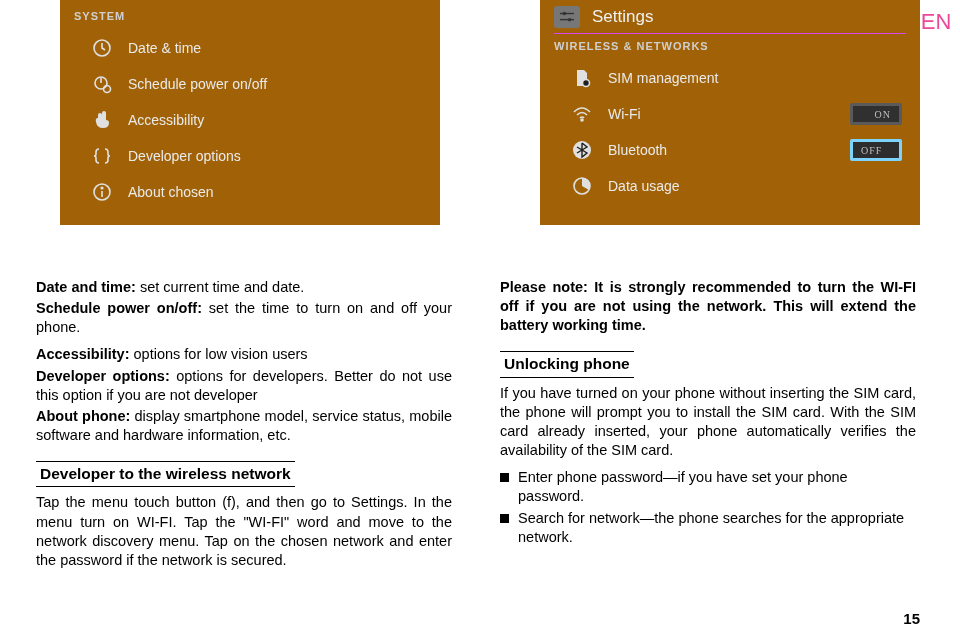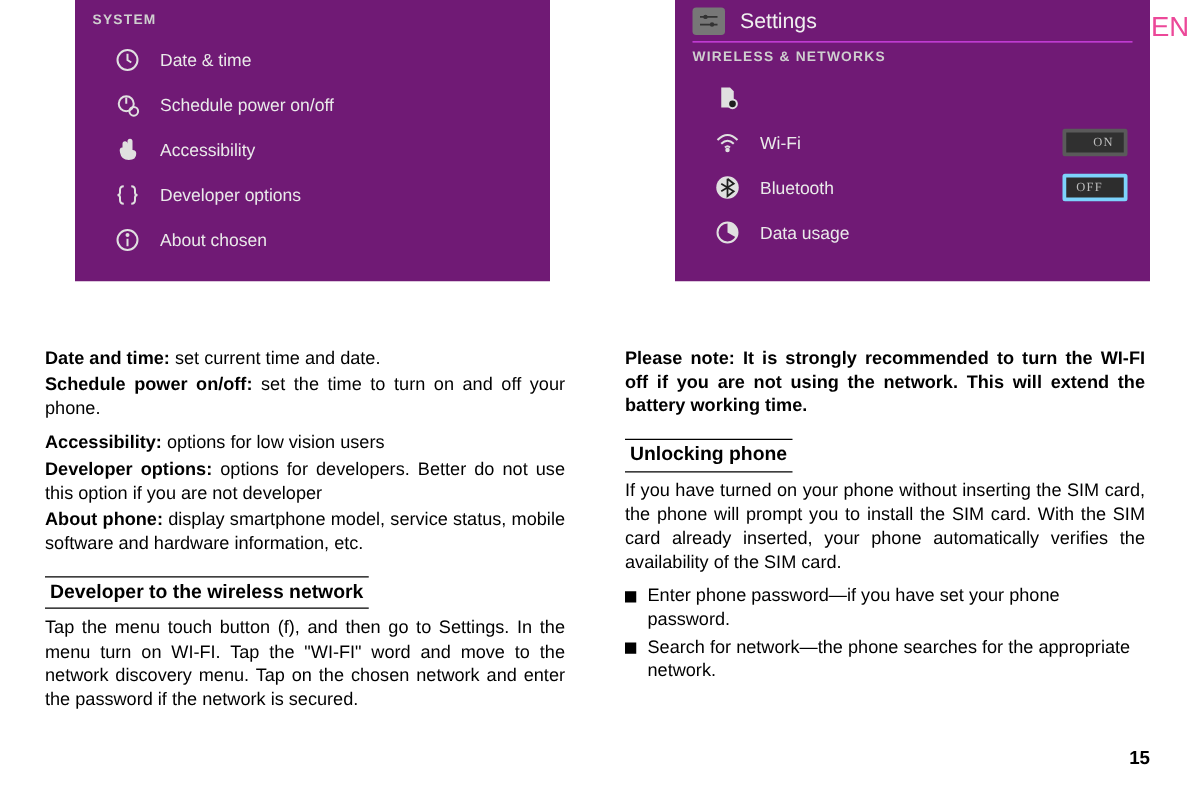--- a/index.html
+++ b/index.html
@@ -8,21 +8,21 @@
 
   .page { width: 960px; height: 631px; position: relative; }
 
   
   .top-row { display: flex; gap: 0; padding: 0 40px 0 60px; height: 235px; }
 
   .phone-col { flex: 1; }
   .phone-left { padding-right: 60px; }
   .phone-right { padding-left: 40px; }
 
-  .phone-panel { background: #701a75; color: #e6e6e6; width: 100%; height: 225px; padding: 10px 14px 6px 14px; font-size: 14px; }
+  .phone-panel { background: #a16207; color: #e6e6e6; width: 100%; height: 225px; padding: 10px 14px 6px 14px; font-size: 14px; }
   .phone-panel.right { padding-top: 0; }
 
   .section-label { font-size: 11px; letter-spacing: 1px; color: #cfcfcf; font-weight: 600; margin-bottom: 8px; display:block;}
   .section-label.sub { margin-top: 6px; }
 
   .setting-row { display: flex; align-items: center; height: 36px; padding-left: 18px; gap: 16px; }
   .setting-row .icon { width: 20px; height: 20px; flex: 0 0 20px; display:flex; align-items:center; justify-content:center; }
   .setting-row .lbl { flex: 1; font-size: 14px; color: #eaeaea; }
 
   .title-row { display:flex; align-items:center; height: 34px; gap: 12px; border-bottom: 1px solid #d946ef; margin-bottom: 6px;}
@@ -41,21 +41,21 @@
 
   .col p { margin-bottom: 2px; }
   .col .para-gap { margin-bottom: 8px; }
 
   .subhead { font-weight: 700; font-size: 15.5px; border-top: 1.5px solid #000; border-bottom: 1.5px solid #000; display:inline-block; padding: 2px 4px 2px 4px; margin: 8px 0 6px 0;}
 
   .bullet-list { list-style: none; padding-left: 0; }
   .bullet-list li { position: relative; padding-left: 18px; margin-bottom: 2px; text-align:left;}
   .bullet-list li::before { content: ""; position: absolute; left: 0; top: 5px; width: 9px; height: 9px; background: #000; }
 
-  .page-num { position: absolute; bottom: 16px; right: 40px; font-size: 15px; font-weight: 700; }
+  .page-num { position: absolute; bottom: 4px; right: 40px; font-size: 15px; font-weight: 700; }
 
   b { font-weight: 700; }
 
   
   svg { stroke: #e0e0e0; fill: none; stroke-width: 1.6; }
 </style>
 </head>
 <body>
 
 <div class="page">
@@ -136,20 +136,21 @@
 
         <span class="section-label sub">WIRELESS &amp; NETWORKS</span>
 
         <div class="setting-row">
           <span class="icon">
             <svg viewBox="0 0 20 20">
                 <path d="M5 2 H12 L15 5 V18 H5 Z" fill="#e0e0e0" stroke="none"></path>
                 <circle cx="14" cy="15" r="3.5" fill="#1f1f1f" stroke="#e0e0e0"></circle>
               </svg>
           </span>
+          <span class="lbl">SIM management</span>
         </div>
 
         <div class="setting-row">
           <span class="icon">
             <svg viewBox="0 0 20 20">
                 <path d="M2 8 Q10 0 18 8"></path>
                 <path d="M5 11 Q10 6 15 11"></path>
                 <path d="M8 14 Q10 12 12 14"></path>
                 <circle cx="10" cy="16" r="1" fill="#e0e0e0"></circle>
               </svg>

